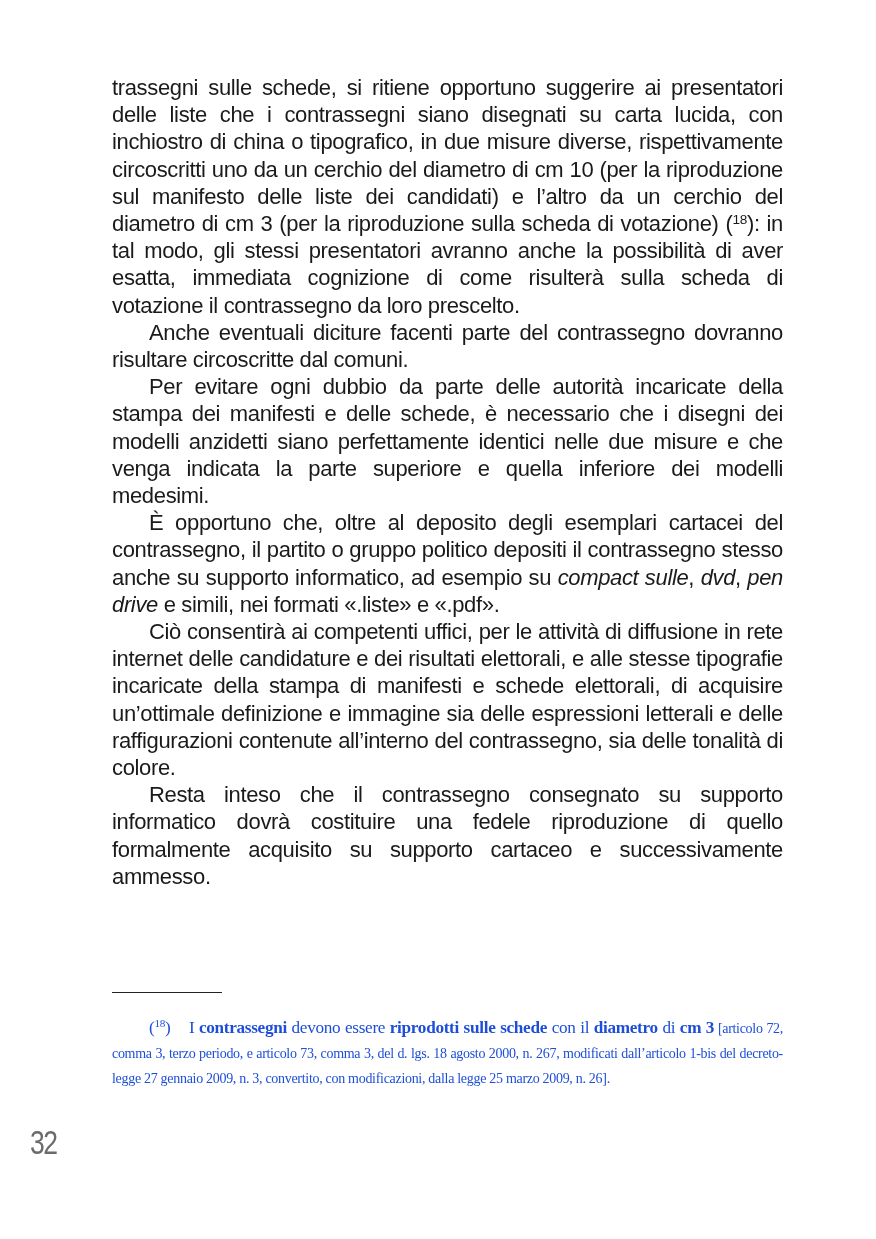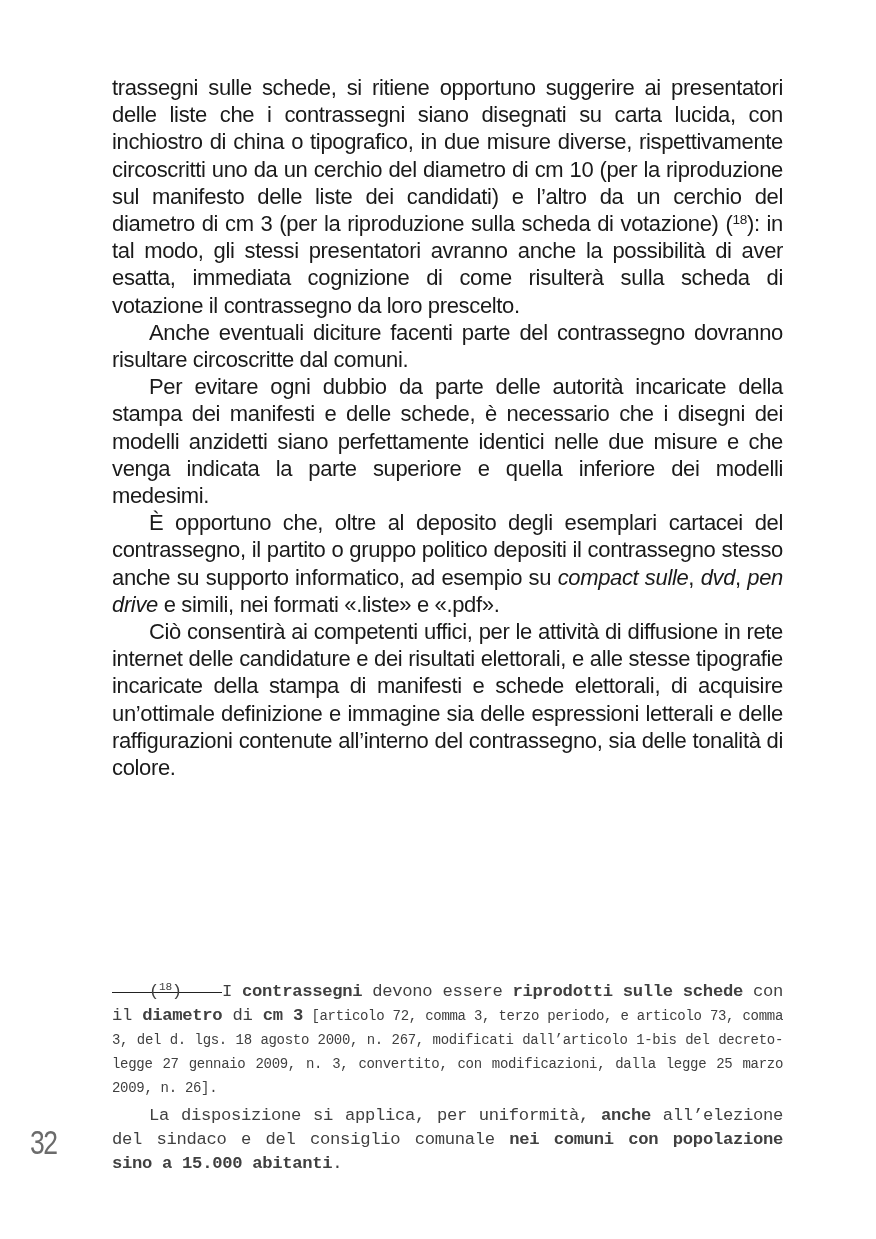--- a/index.html
+++ b/index.html
@@ -13,22 +13,22 @@
     font-stretch: condensed;
   }
   .body-text p { margin: 0; }
   .body-text p.indent { text-indent: 37px; }
   .sup { font-size: 0.62em; vertical-align: 0.55em; line-height: 0; }
   .separator {
     position: absolute; left: 112px; top: 992px; width: 110px; height: 0;
     border-top: 1.3px solid #222;
   }
   .footnotes {
-    position: absolute; left: 112px; top: 980px; width: 671px;
-    font-family: Liberation Mono, monospace; color: #404040;
+    position: absolute; left: 112px; top: 1016px; width: 671px;
+    font-family: Liberation Serif, serif; color: #1d4ed8;
     text-align: justify;
   }
   .fn-main { font-size: 17.2px; line-height: 24px; letter-spacing: -0.3px; }
   .fn-small { font-size: 14px; }
   .fn-line { margin: 0; }
   .fn-line.indent { text-indent: 37px; }
   .fn-line.spaced { margin-top: 4px; }
   .fn-mark { display: inline-block; text-indent: 0; }
   .fn-mark .sup { font-size: 0.65em; }
   b { font-weight: bold; }
@@ -43,23 +43,23 @@
 
 <div class="page">
 
   <div class="body-text">
     <p><span>trassegni sulle schede, si ritiene opportuno suggerire ai presentatori delle liste che i contrassegni siano disegnati su carta lucida, con inchiostro di china o tipografico, in due misure diverse, rispettivamente circoscritti uno da un cerchio del diametro di cm 10  (per la riproduzione sul manifesto delle liste dei candidati)  e l’altro da un cerchio del diametro di cm 3  (per la riproduzione sulla scheda di votazione)</span>
       <span><span>(</span><span class="sup">18</span><span>):</span></span><span>  in tal modo, gli stessi presentatori avranno anche la possibilità di aver esatta, immediata cognizione di come risulterà sulla scheda di votazione il contrassegno da loro prescelto.</span></p>
     <p class="indent">Anche eventuali diciture facenti parte del contrassegno dovranno risultare circoscritte dal comuni.</p>
     <p class="indent">Per evitare ogni dubbio da parte delle autorità incaricate della stampa dei manifesti e delle schede, è necessario che i disegni dei modelli anzidetti siano perfettamente identici nelle due misure e che venga indicata la parte superiore e quella inferiore dei modelli medesimi.</p>
     <p class="indent"><span>È opportuno che, oltre al deposito degli esemplari cartacei del contrassegno, il partito o gruppo politico depositi il contrassegno stesso anche su supporto informatico, ad esempio su </span><i>compact sulle</i><span>, </span><i>dvd</i><span>, </span><i>pen drive</i><span> e simili, nei formati «.liste» e «.pdf».</span></p>
     <p class="indent">Ciò consentirà ai competenti uffici, per le attività di diffusione in rete internet delle candidature e dei risultati elettorali, e alle stesse tipografie incaricate della stampa di manifesti e schede elettorali, di acquisire un’ottimale definizione e immagine sia delle espressioni letterali e delle raffigurazioni contenute all’interno del contrassegno, sia delle tonalità di colore.</p>
+    <p class="indent">Resta inteso che il contrassegno consegnato su supporto informatico dovrà costituire una fedele riproduzione di quello formalmente acquisito su supporto cartaceo e successivamente ammesso.</p>
   </div>
 
   <div class="separator"></div>
 
   <div class="footnotes">
     <p class="fn-line indent fn-main"><span class="fn-mark"><span>(</span><span class="sup">18</span><span>)</span></span>&nbsp;&nbsp;&nbsp;&nbsp;<span>I </span><b>contrassegni</b><span> devono essere </span><b>riprodotti sulle schede</b><span> con il </span><b>diametro</b><span> di </span><b>cm 3</b><span class="fn-small">  [articolo 72, comma 3, terzo periodo, e articolo 73, comma 3, del d. lgs. 18 agosto 2000, n. 267, modificati dall’articolo 1-bis del decreto-legge 27 gennaio 2009, n. 3, convertito, con modificazioni, dalla legge 25 marzo 2009, n. 26].</span></p>
-    <p class="fn-line indent fn-main spaced"><span>La disposizione si applica, per uniformità, </span><b>anche</b><span> all’elezione del sindaco e del consiglio comunale </span><b>nei comuni con popolazione sino a 15.000 abitanti</b><span>.</span></p>
   </div>
 
   <div class="page-number">32</div>
 </div>
 
 </body></html>

